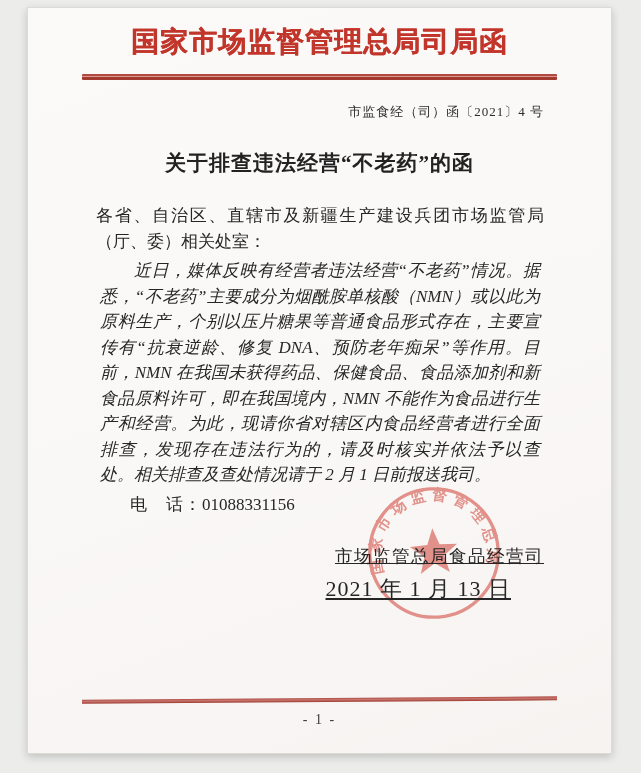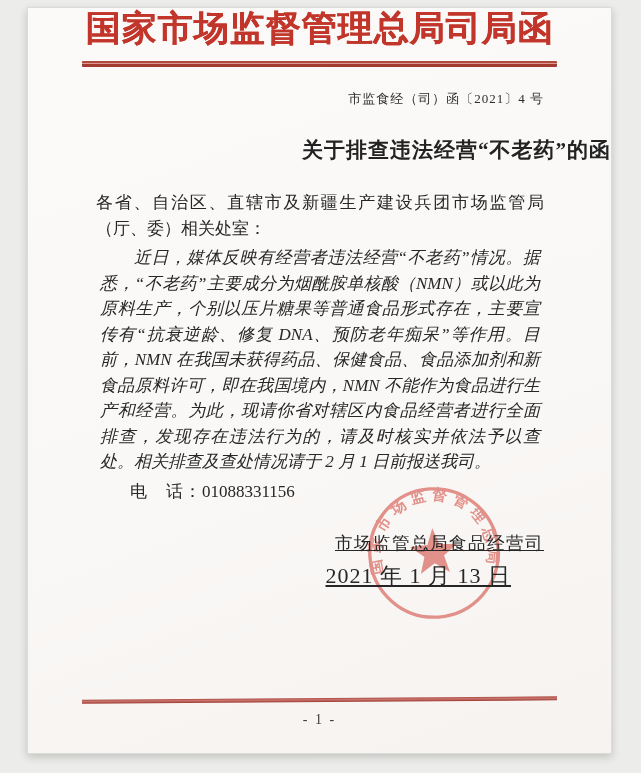--- a/index.html
+++ b/index.html
@@ -15,22 +15,23 @@
     position: absolute;
     left: 27px; top: 7px;
     width: 585px; height: 747px;
     background: linear-gradient(160deg, #fbfaf9 0%, #faf8f6 55%, #f6f3f1 100%);
     border: 1px solid #dddbd6;
     box-shadow: 0 3px 8px rgba(0,0,0,0.18);
     box-sizing: border-box;
   }
 
   .letterhead {
+    margin-top: 13px;
     text-align: center;
-    font-size: 35px;
+    font-size: 28px;
     font-weight: bold;
     letter-spacing: 1px;
     color: #c1352a;
     text-shadow: 0.4px 0 0 #c1352a;
     line-height: 42px;
     white-space: nowrap;
   }
 
   .red-rule {
     margin: 11px 54px 0 54px;
@@ -45,21 +46,21 @@
   .doc-number {
     margin: 23px 67px 0 67px;
     text-align: right;
     font-size: 13px;
     color: #2c2c2c;
     letter-spacing: 1px;
   }
 
   .doc-title {
     margin-top: 28px;
-    text-align: right;
+    text-align: center;
     font-size: 21px;
     font-weight: bold;
     color: #222;
     letter-spacing: 1px;
   }
 
   .content {
     margin: 26px 67px 0 68px;
     font-size: 17px;
     line-height: 25.5px;

